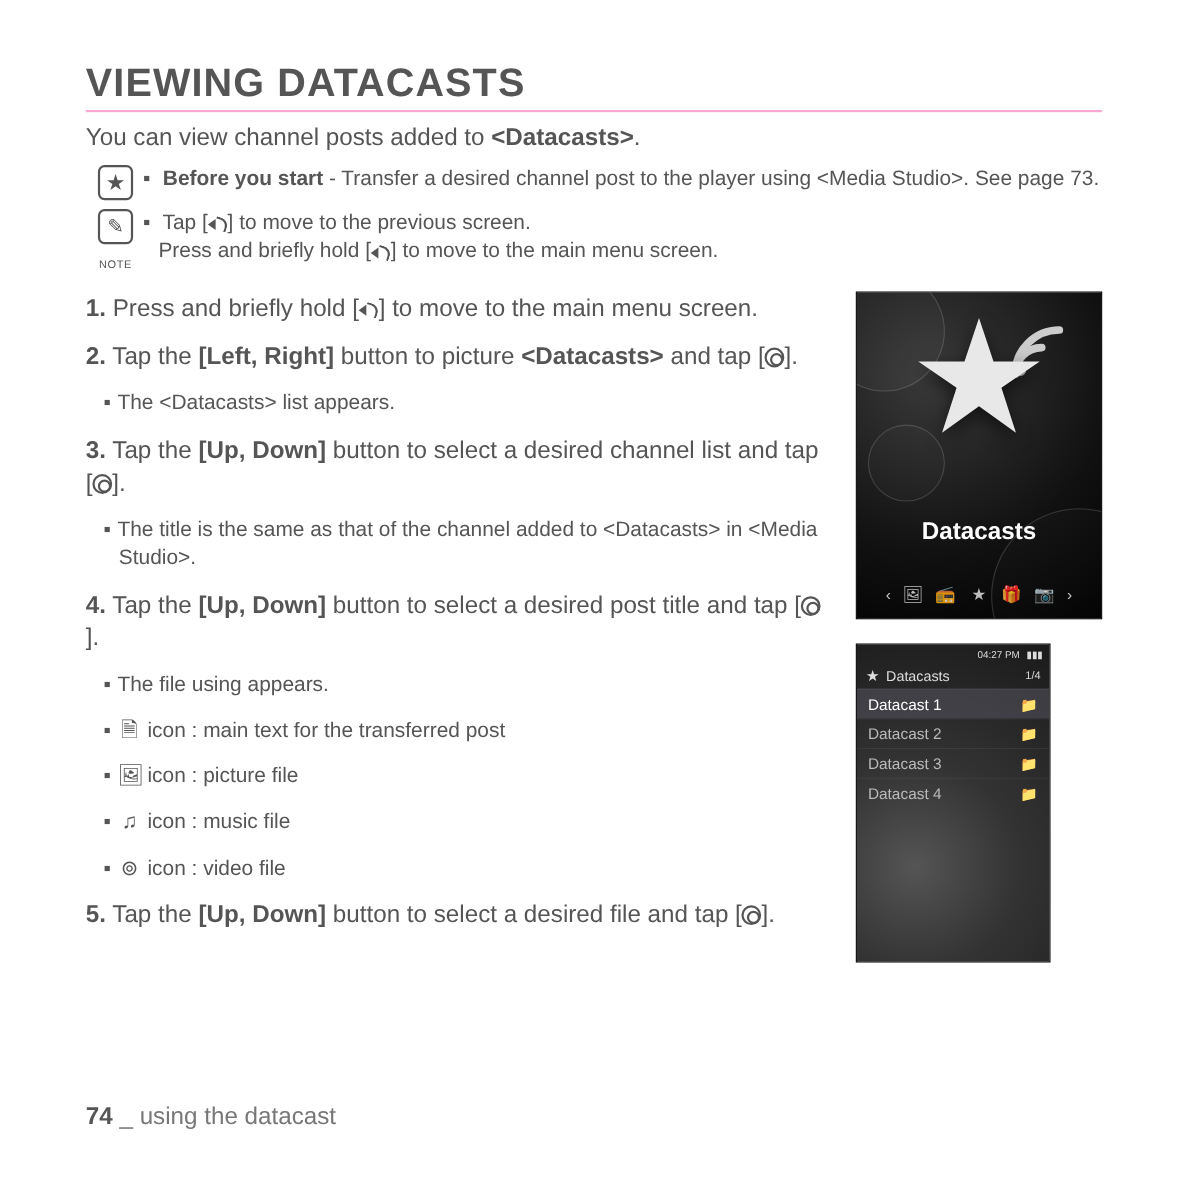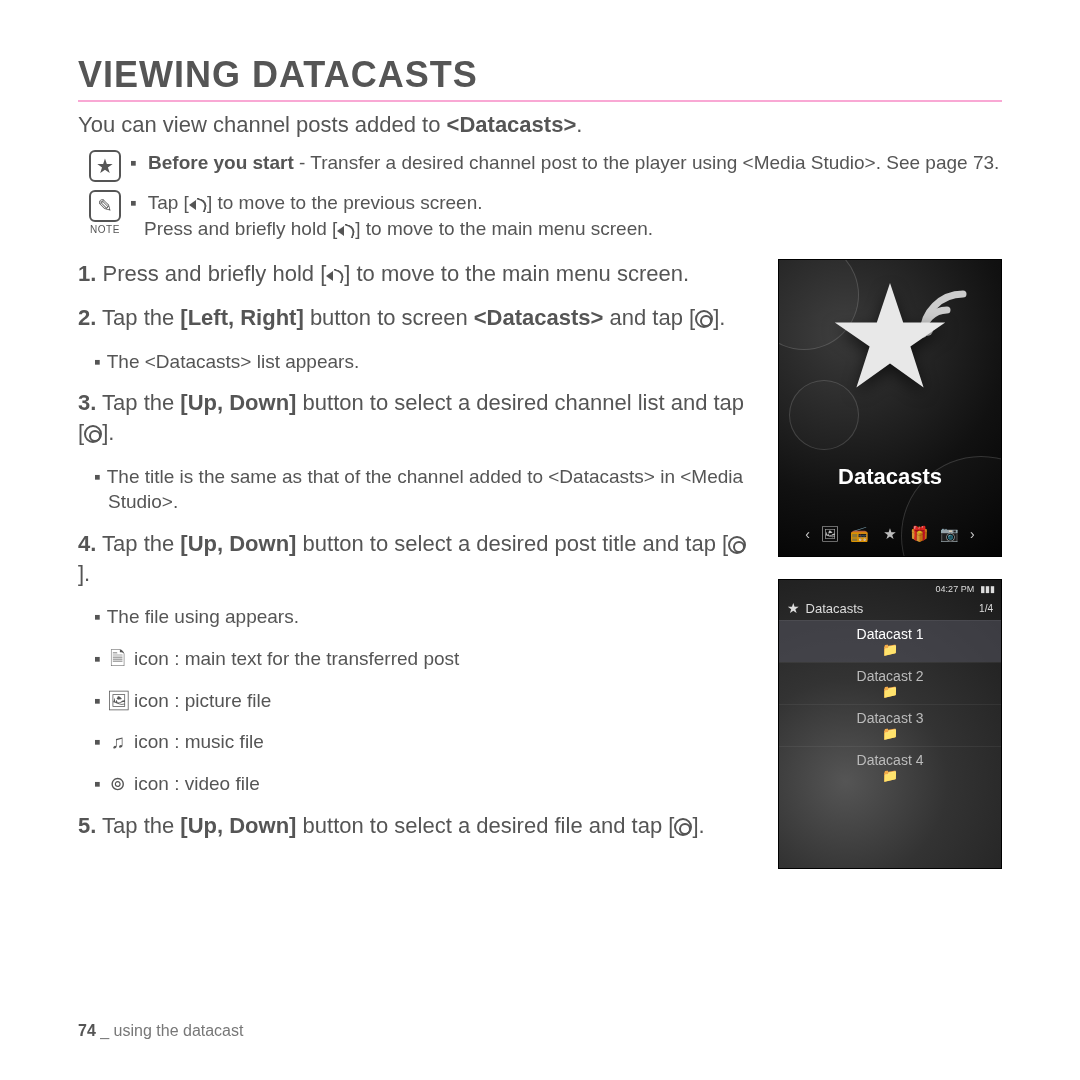--- a/index.html
+++ b/index.html
@@ -117,50 +117,49 @@
     font-size:22px; font-weight:bold; color:#fff;
   }
   .device1-nav{
     position:absolute; bottom:14px; width:100%; display:flex; justify-content:center; gap:10px;
     align-items:center; font-size:15px; color:#ddd;
   }
   .nav-chev{ font-size:14px; color:#ccc;}
   .nav-icon{ width:20px; height:16px; display:flex; align-items:center; justify-content:center; opacity:.85;}
   
   .device2 {
-    width:224px; height:290px;
+    width:177px; height:290px;
     background: radial-gradient(circle at 30% 70%, #555 0%, #333 40%, #1a1a1a 100%);
     border:1px solid #000;
     position:relative; color:#ccc; overflow:hidden;
   }
   .statusbar{
     display:flex; justify-content:flex-end; gap:6px; align-items:center;
     font-size:9px; color:#ddd; padding:4px 6px;
   }
   .d2-header{
     display:flex; align-items:center; gap:6px; padding:2px 8px 4px; color:#ddd;
   }
   .d2-header-star{ font-size:14px;}
   .d2-header-title{ font-size:13px; flex:1;}
   .d2-header-count{ font-size:10px;}
   .d2-item{
     display:flex; align-items:center; justify-content:space-between;
     padding:5px 10px; font-size:14px; color:#bbb;
     border-top:1px solid rgba(255,255,255,0.06);
-    flex-direction:column;
   }
   .d2-item.sel{
     background:rgba(80,80,90,0.6); color:#fff;
   }
   .folder-ic{ font-size:13px; color:#aaa;}
   .d2-item.sel .folder-ic{ color:#cfd6e0;}
   
   .footer{
-    position:absolute; left:78px; bottom:40px;
-    font-size:16px; color:#777;
+    position:absolute; left:78px; bottom:52px;
+    font-size:22px; color:#777;
   }
   .footer b{ color:#555;}
   
   .back-arrow{
     display:inline-block; width:18px; height:14px; position:relative; vertical-align:middle;
   }
   .back-arrow::before{
     content:""; position:absolute; left:0; top:3px;
     border-right:7px solid #555; border-top:5px solid transparent; border-bottom:5px solid transparent;
   }
@@ -194,38 +193,38 @@
         <div class="icon-box-star">★</div>
       </div>
       <div class="callout-text">
         <span class="bullet">▪</span>
         <b>Before you start</b><span> - Transfer a desired channel post to the player using &lt;Media Studio&gt;. See page 73.</span>
       </div>
     </div>
     <div class="callout-row">
       <div class="callout-icon">
         <div class="icon-box-pencil">✎</div>
-        <div style="font-size:10px; letter-spacing:.5px; margin-top:2px;">NOTE</div>
+        <div style="font-size:10px; letter-spacing:.5px; margin-top:14px;">NOTE</div>
       </div>
       <div class="callout-text">
         <span class="bullet">▪</span>
         <span>Tap [</span><span class="back-arrow"></span><span>] to move to the previous screen.</span><br>
         <span>Press and briefly hold [</span><span class="back-arrow"></span><span>] to move to the main menu screen.</span>
       </div>
     </div>
   </div>
 
   <div class="content-wrap">
     <div class="steps">
       <div class="step">
         <span class="step-num">1.</span><span> Press and briefly hold [</span><span class="back-arrow"></span><span>] to move to the main menu screen.</span>
       </div>
 
       <div class="step">
-        <span class="step-num">2.</span><span> Tap the </span><b>[Left, Right]</b><span> button to screen </span><b>&lt;Datacasts&gt;</b><span> and tap [</span><span class="target-ic"></span><span>].</span>
+        <span class="step-num">2.</span><span> Tap the </span><b>[Left, Right]</b><span> button to picture </span><b>&lt;Datacasts&gt;</b><span> and tap [</span><span class="target-ic"></span><span>].</span>
         <div class="sub"><span class="bullet">▪</span><span>The &lt;Datacasts&gt; list appears.</span></div>
       </div>
 
       <div class="step">
         <span class="step-num">3.</span><span> Tap the </span><b>[Up, Down]</b><span> button to select a desired channel list and tap [</span><span class="target-ic"></span><span>].</span>
         <div class="sub"><span class="bullet">▪</span><span>The title is the same as that of the channel added to &lt;Datacasts&gt; in &lt;Media Studio&gt;.</span></div>
       </div>
 
       <div class="step">
         <span class="step-num">4.</span><span> Tap the </span><b>[Up, Down]</b><span> button to select a desired post title and tap [</span><span class="target-ic"></span><span>].</span>

